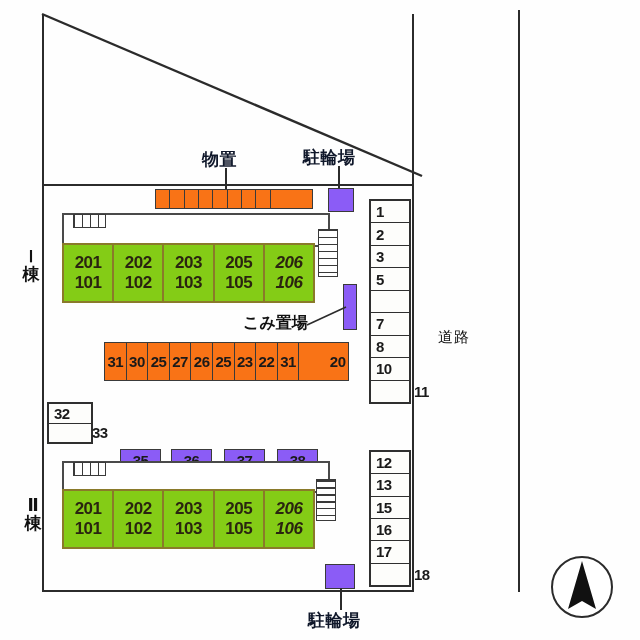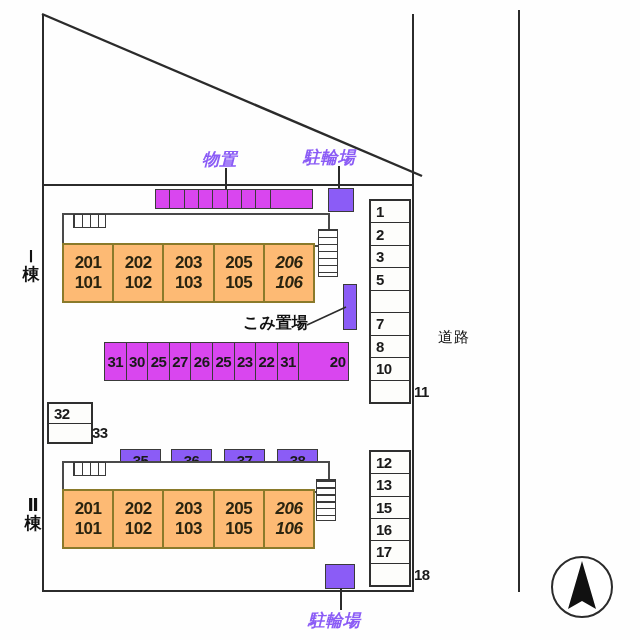--- a/index.html
+++ b/index.html
@@ -9,51 +9,51 @@
   .abs{position:absolute;box-sizing:border-box;}
   .vline{width:2px;background:#2b2b2b;}
   .hline{height:2px;background:#2b2b2b;}
 
   
   .stall{border:1.6px solid #3a3a3a;background:#8b5cf6;
          display:flex;align-items:center;justify-content:center;
          font-size:15px;font-weight:700;letter-spacing:-0.5px;}
 
   
-  .strip{border:1.8px solid #3a3a3a;background:#d946ef;display:flex;}
+  .strip{border:1.8px solid #3a3a3a;background:#f97316;display:flex;}
   .strip > .cell{flex:1 1 0;border-right:1.5px solid #3a3a3a;
        display:flex;align-items:center;justify-content:center;
        font-size:15px;font-weight:700;letter-spacing:-0.5px;}
   .strip > .cell:last-child{border-right:none;margin-left:28px;}
 
   
   .vstrip{border:2px solid #2f2f2f;background:#fdfdfb;display:flex;flex-direction:column;}
   .vstrip > .vcell{flex:1 1 0;border-bottom:1.6px solid #2f2f2f;
        display:flex;align-items:center;justify-content:flex-start;padding-left:5px;
        font-size:15px;font-weight:700;letter-spacing:-0.5px;}
   .vstrip > .vcell:last-child{border-bottom:none;padding-left:43px;}
 
   
   .bldg-outline{border:2px solid #4a4a4a;background:#ffffff;}
-  .bldg-units{display:flex;border:2px solid #8a7a2a;background:#fdba74;}
+  .bldg-units{display:flex;border:2px solid #8a7a2a;background:#84cc16;}
   .unit{flex:1 1 0;border-right:2px solid #8a7a2a;
         display:flex;flex-direction:column;align-items:center;justify-content:center;
         font-size:17px;font-weight:700;color:#2a2410;line-height:1.15;letter-spacing:-0.5px;}
   .unit:last-child{border-right:none;font-style:italic;}
 
   
   .hatch-v{border:1.6px solid #3a3a3a;background:
      repeating-linear-gradient(to right,#3a3a3a 0 1.5px,#ffffff 1.5px 8px);}
   
   .hatch-h{border:1.6px solid #3a3a3a;background:
      repeating-linear-gradient(to bottom,#3a3a3a 0 1.5px,#ffffff 1.5px 7px);}
 
   
-  .lab{font-size:17px;font-weight:700;color:#8b5cf6;white-space:nowrap;
-       letter-spacing:0.5px;font-style:italic;}
+  .lab{font-size:17px;font-weight:700;color:#0f172a;white-space:nowrap;
+       letter-spacing:0.5px;}
   .lab-sm{font-size:16px;font-weight:700;color:#111;white-space:nowrap;}
   .lab-v{font-size:17px;font-weight:700;color:#111;
          width:18px;text-align:center;line-height:1.05;}
   .leader{background:#2b2b2b;width:1.6px;}
   .road-lab{font-size:15px;font-weight:400;color:#111;letter-spacing:1px;}
 
   
   .compass{border:2px solid #2b2b2b;border-radius:50%;background:#ffffff;}
 </style>
 </head>

